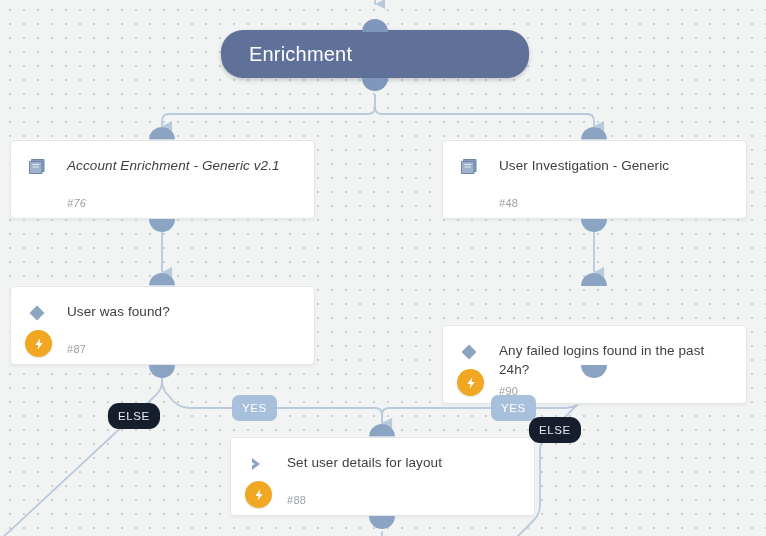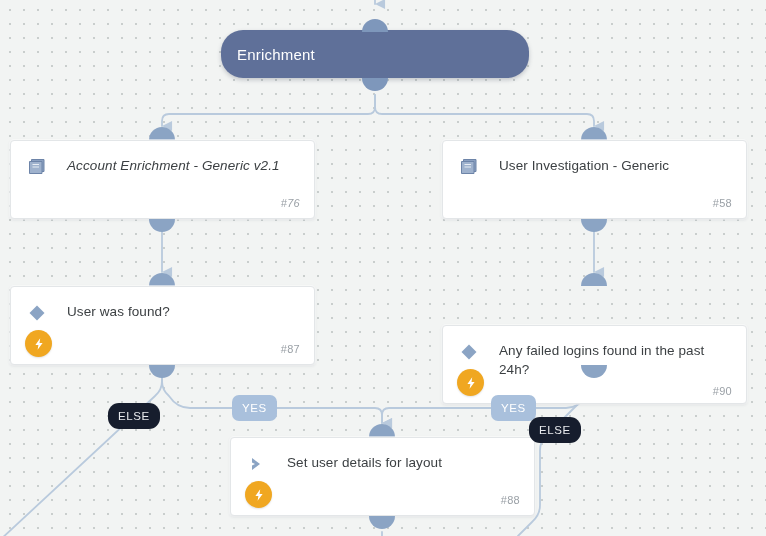--- a/index.html
+++ b/index.html
@@ -68,21 +68,20 @@
     letter-spacing: 0.1px;
     padding-top: 1px;
   }
 
   .node-footer {
     display: flex;
     align-items: center;
     padding: 0 14px 0 16px;
     margin-top: 10px;
     height: 28px;
-    justify-content: flex-end;
   }
 
   .node-footer .spacer {
     width: 26px;
     min-width: 26px;
     margin-right: 14px;
   }
 
   .node-id {
     font-size: 11px;
@@ -108,23 +107,24 @@
   .group-banner {
     position: absolute;
     background: #5f7099;
     border-radius: 22px;
     box-shadow: 0 2px 4px rgba(50,60,80,0.25);
     display: flex;
     align-items: center;
   }
   .group-banner-label {
     color: #ffffff;
-    font-size: 15px;
-    padding-left: 16px;
+    font-size: 20px;
+    padding-left: 4px;
     letter-spacing: 0.2px;
+    margin-left: 24px;
   }
 
   
   .handle {
     position: absolute;
     width: 26px;
     height: 13px;
     background: #8ba4c4;
   }
   .handle.in  { border-radius: 13px 13px 0 0; }
@@ -222,21 +222,21 @@
         <svg width="22" height="20" viewBox="0 0 22 20">
           <path d="M4.5 2.5 L17 2.5 L17 14.5 L4.5 14.5 Z" fill="#8ba0c0" stroke="#6d84a8" stroke-width="1"></path>
           <path d="M2.5 4.5 L15 4.5 L15 16.5 L2.5 16.5 Z" fill="#9fb2cd" stroke="#6d84a8" stroke-width="1"></path>
           <path d="M5.5 7.5 L12 7.5 M5.5 10 L12 10" stroke="#e8edf4" stroke-width="1.1"></path>
         </svg>
       </span>
       <span class="node-title">User Investigation - Generic</span>
     </div>
     <div class="node-footer">
       <span class="spacer"></span>
-      <span class="node-id">#58</span>
+      <span class="node-id">#48</span>
     </div>
   </div>
   <div class="handle out" style="left:581px; top:219px;"></div>
 
   <div class="handle in" style="left:149px; top:273px;"></div>
   <div class="node" style="left:10px; top:286px; width:305px; height:79px;">
     <div class="node-title-row">
       <span class="node-icon">
         <svg width="20" height="20" viewBox="0 0 20 20">
           <path d="M10 2.5 L17.5 10 L10 17.5 L2.5 10 Z" fill="#8ba4c4"></path>

